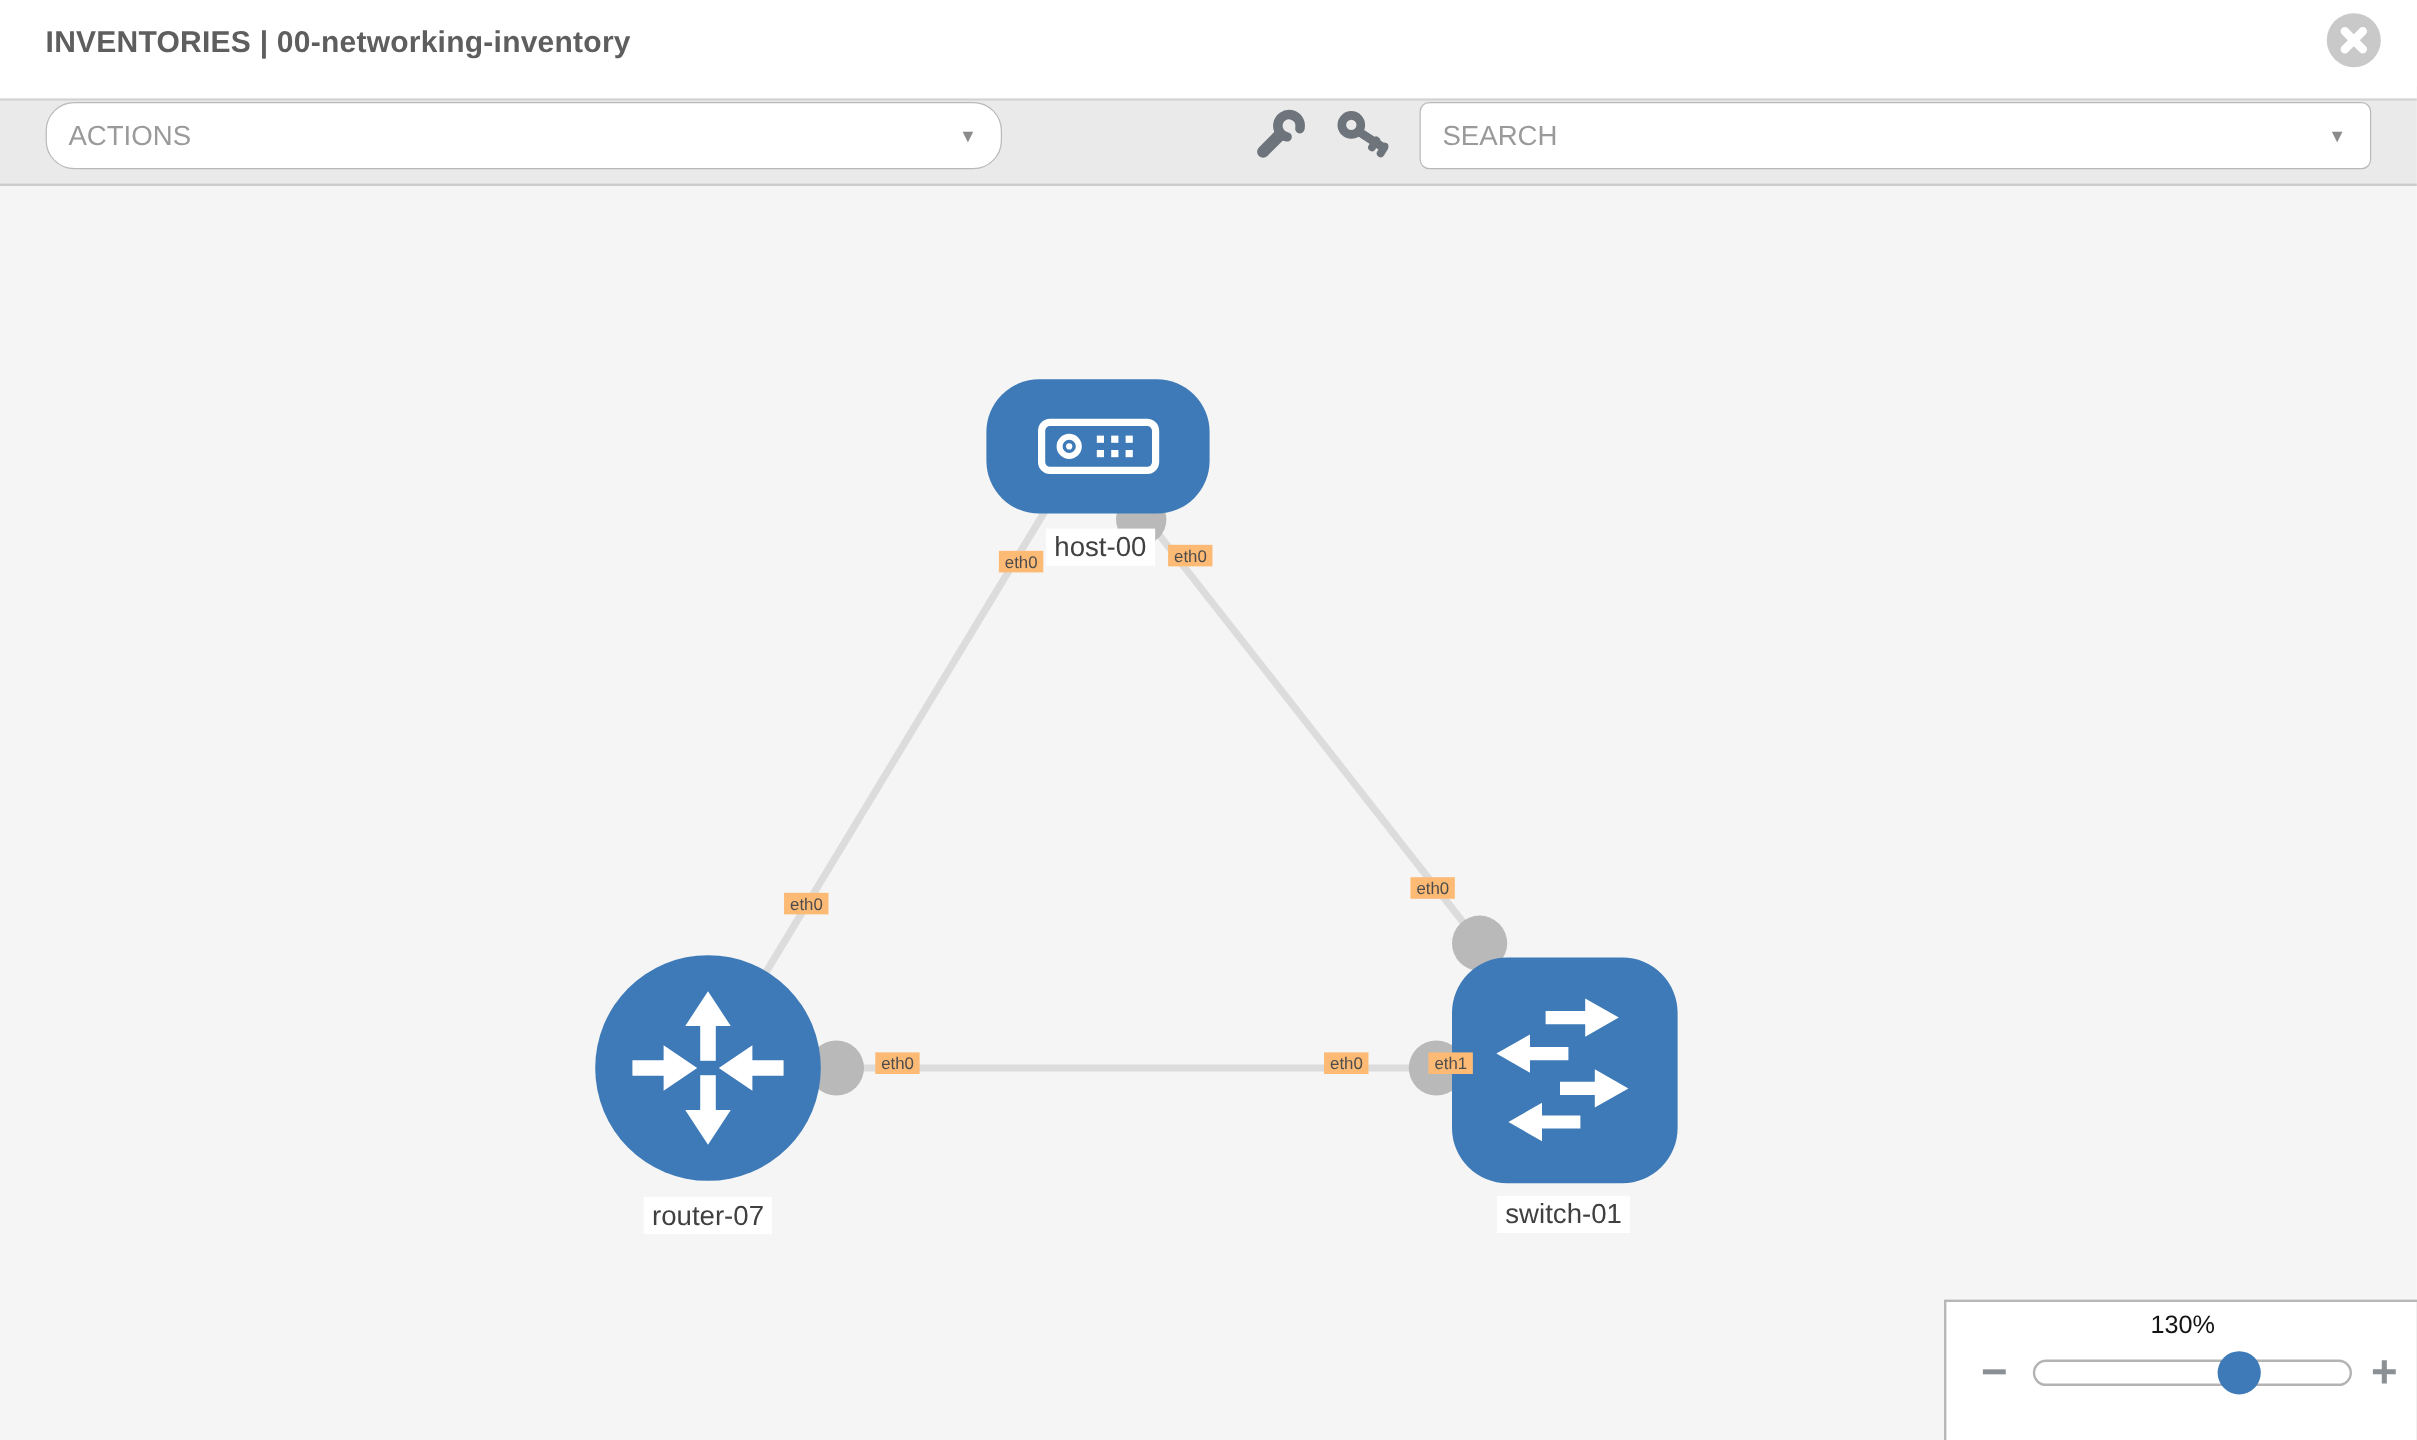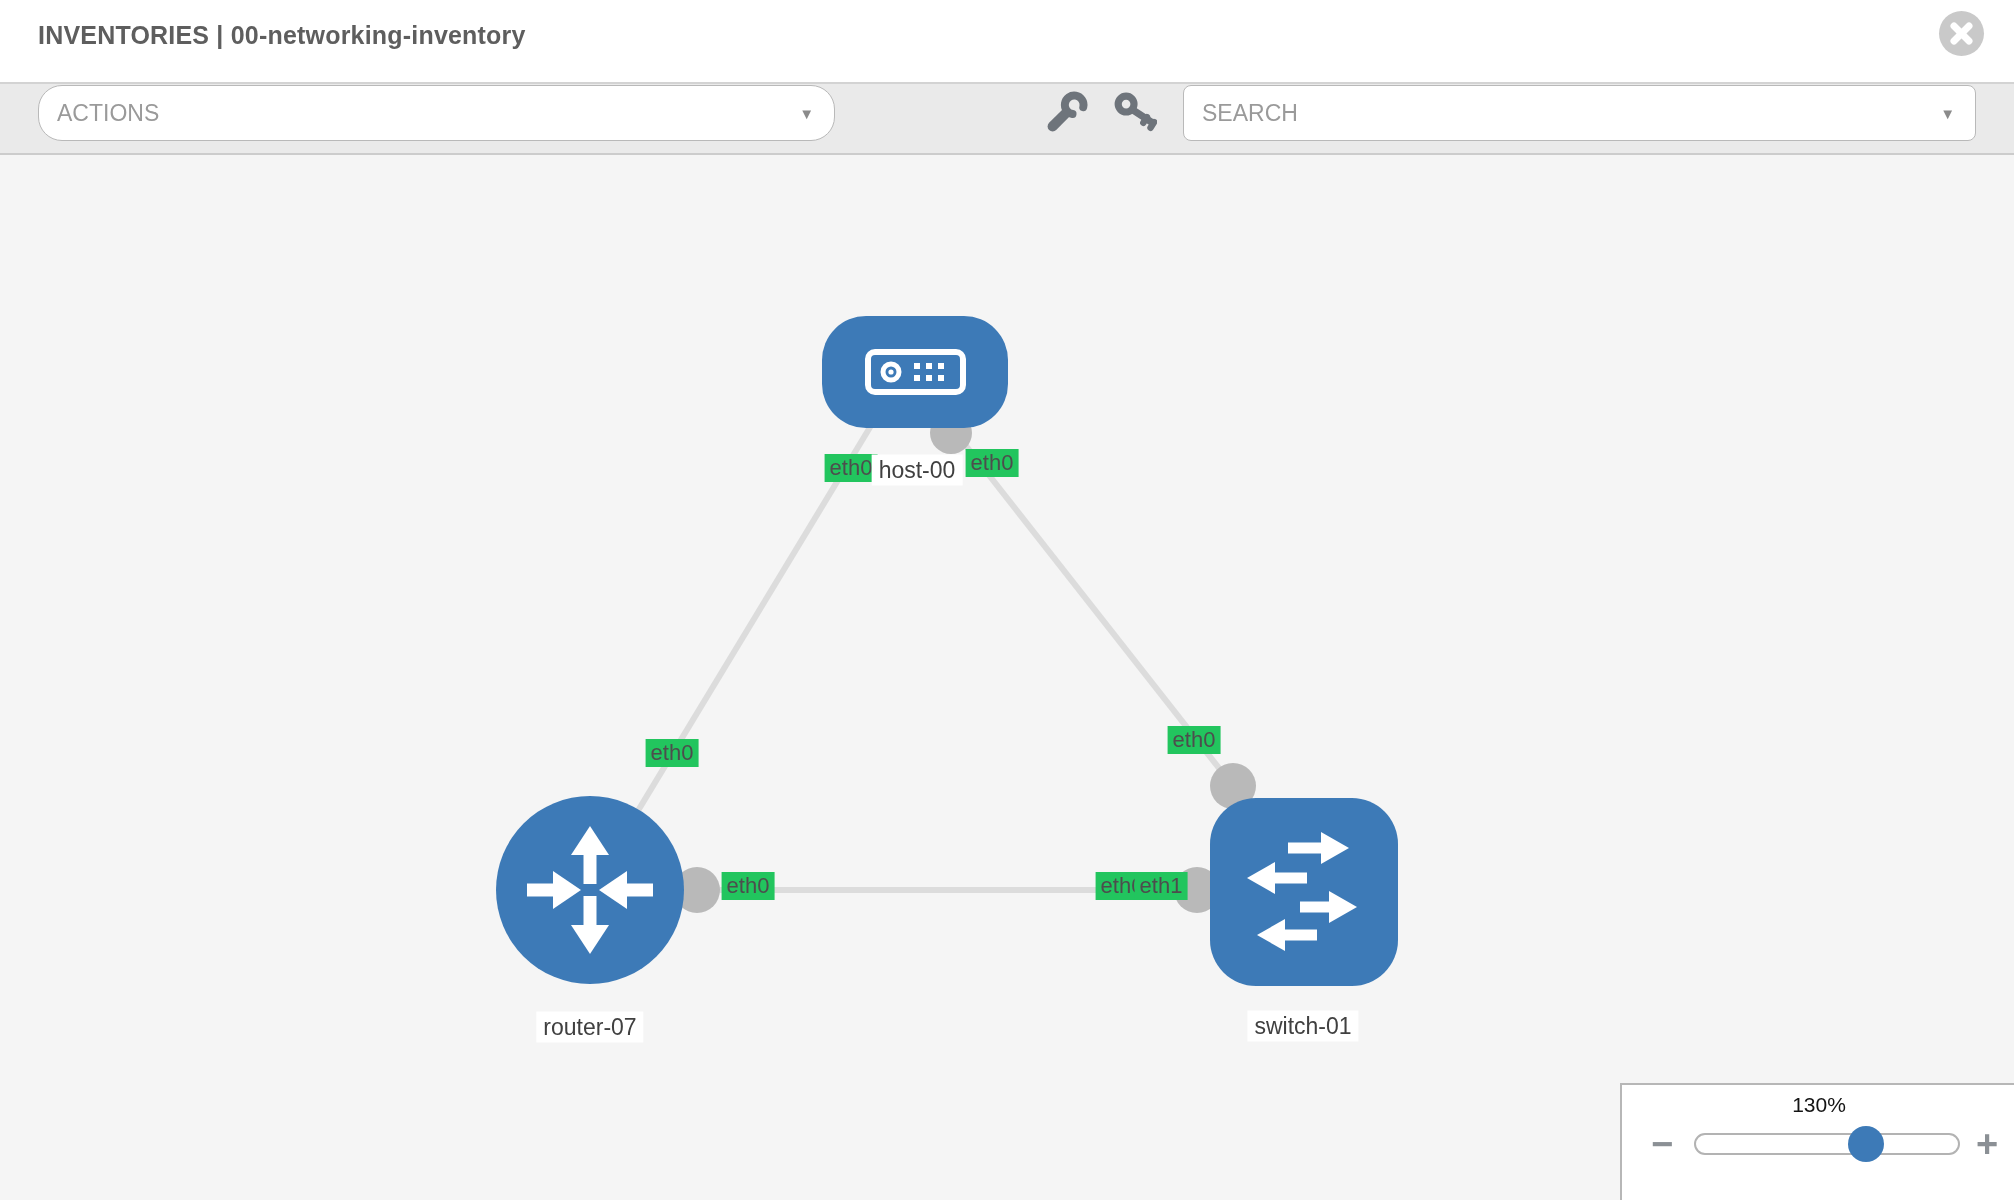--- a/index.html
+++ b/index.html
@@ -29,23 +29,23 @@
   .wrench { left: 1044px; }
   .key { left: 1111px; }
 
   
   .canvas { position: absolute; top: 155px; left: 0; width: 2014px; height: 1045px;
     background: #f5f5f5; z-index: 1; }
   .canvas svg.topology { position: absolute; left: 0; top: 0; }
 
   .node-label { position: absolute; transform: translate(-50%, -50%);
     background: #fff; color: #404040; font-size: 23px; padding: 2px 7px;
-    white-space: nowrap; z-index: 6; margin-top: 14px; }
+    white-space: nowrap; z-index: 6; }
   .port-label { position: absolute; transform: translate(-50%, -50%);
-    background: #22c55e; color: #4d4d4d; font-size: 22px; padding: 1px 5px;
+    background: #fdba74; color: #4d4d4d; font-size: 14px; padding: 1px 5px;
     white-space: nowrap; z-index: 4; }
   .port-over { z-index: 5; }
 
   
   .zoom-panel { position: absolute; left: 1620px; top: 1083px; width: 396px;
     height: 120px; background: #fff; border: 2px solid #b7b7b7; z-index: 20; }
   .zoom-value { position: absolute; left: 0; top: 8px; width: 394px;
     text-align: center; font-size: 21px; color: #141414; }
   .zoom-minus, .zoom-plus { position: absolute; top: 38px; width: 44px; height: 44px;
     line-height: 42px; text-align: center; font-size: 38px; font-weight: bold;
@@ -163,21 +163,21 @@
   <div class="node-label" style="left:917px; top:301px;">host-00</div>
   <div class="node-label" style="left:590px; top:858px;">router-07</div>
   <div class="node-label" style="left:1303px; top:857px;">switch-01</div>
 
   <div class="port-label" style="left:851px;  top:313px;">eth0</div>
   <div class="port-label" style="left:992px;  top:308px;">eth0</div>
   <div class="port-label" style="left:672px;  top:598px;">eth0</div>
   <div class="port-label" style="left:1194px; top:585px;">eth0</div>
   <div class="port-label" style="left:748px;  top:731px;">eth0</div>
   <div class="port-label" style="left:1122px; top:731px;">eth0</div>
-  <div class="port-label port-over" style="left:1161px; top:731px;">eth1</div>
+  <div class="port-label port-over" style="left:1209px; top:731px;">eth1</div>
 </div>
 
 <div class="zoom-panel">
   <div class="zoom-value">130%</div>
   <div class="zoom-minus">−</div>
   <div class="zoom-track"></div>
   <div class="zoom-thumb"></div>
   <div class="zoom-plus">+</div>
 </div>
 

